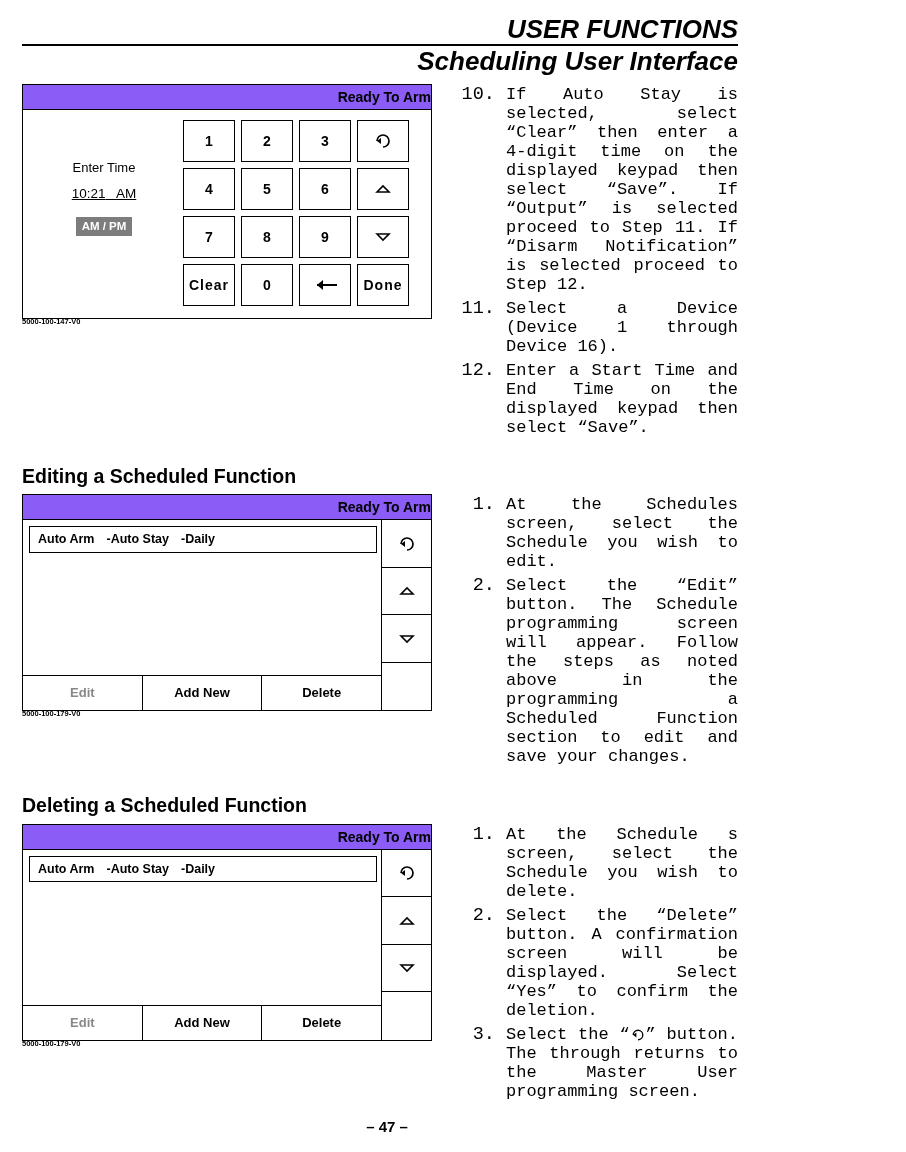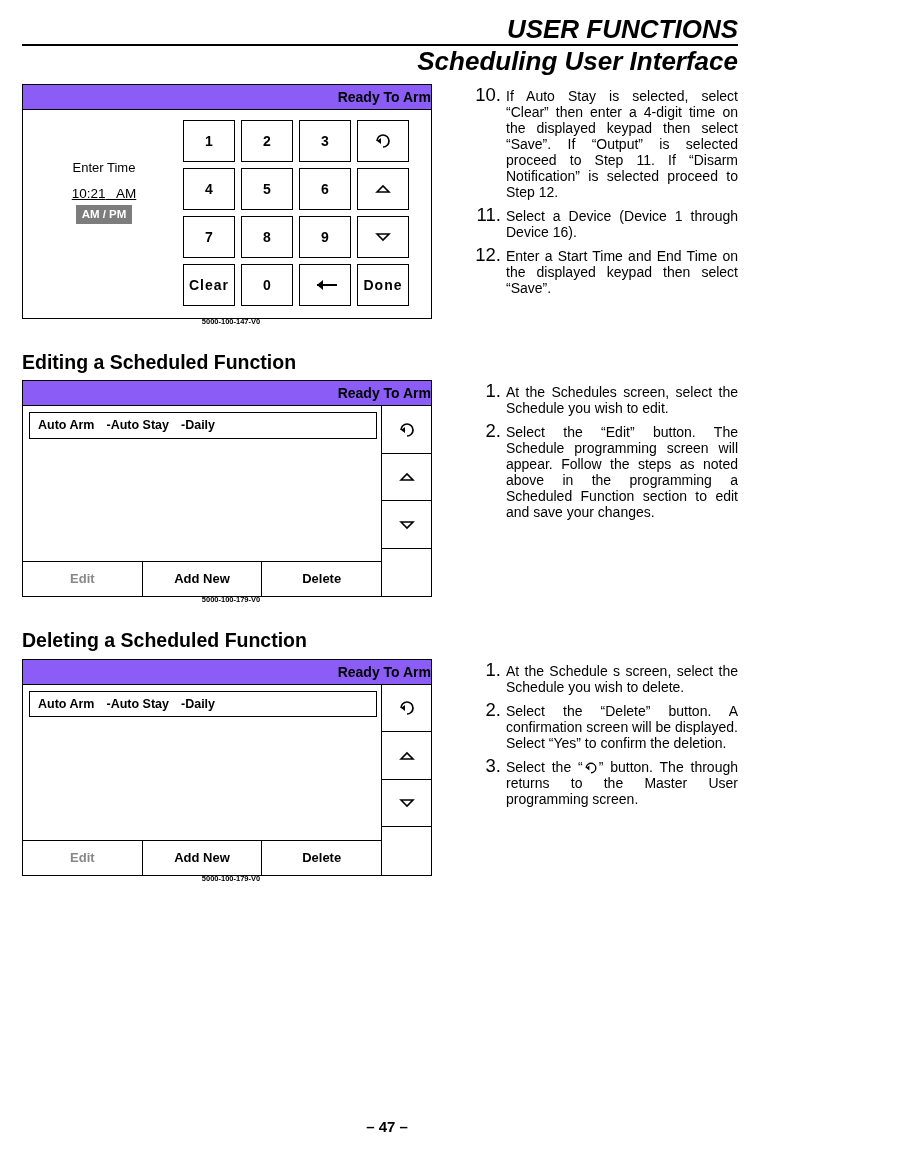--- a/index.html
+++ b/index.html
@@ -3,36 +3,36 @@
 <meta charset="utf-8">
 <style>
   html,body{margin:0;padding:0;background:#fff;color:#000;font-family:Arial,Helvetica,sans-serif;}
   .page{width:774px;height:1152px;box-sizing:border-box;padding:16px 36px 0 22px;position:relative;}
   .hdr{text-align:right;line-height:1.1;}
   .hdr .user{font:700 italic 26px/1 Arial;}
   .hdr .sched{font:700 italic 26px/1 Arial;margin-top:2px;}
   .rule{border-top:2px solid #000;margin:2px 0 2px 0;}
   .row{display:flex;align-items:flex-start;gap:30px;margin-top:10px;}
   .left{flex:0 0 420px;}
-  .right{flex:1 1 auto;font-size:14px;text-align:justify;}
+  .right{flex:1 1 auto;font-size:17px;text-align:justify;font-family:Liberation Mono, monospace;}
   .right ol{margin:0;padding-left:34px;}
   .right li{margin:0 0 4px 0;}
   .right ol>li::marker{font-size:18.5px;}
   .sectionTitle{font:700 19.5px/1.2 Arial;margin:24px 0 6px 0;}
   .kp{border:1.6px solid #000;width:410px;box-sizing:border-box;}
   .kp-title{background:#8b5cf6;border-bottom:1.6px solid #000;text-align:right;font:700 14px/24px Arial;}
   .kp-body{display:flex;padding:10px 10px 12px 10px;gap:8px;}
   .kp-side{flex:0 0 142px;text-align:center;font-size:13px;white-space:nowrap;padding-top:40px;}
   .kp-side .enter{}
   .kp-side .time{font:400 13.5px/1 Arial;margin-top:12px;text-decoration:underline;}
-  .ampm{display:inline-block;margin-top:4px;padding:4px 6px;color:#fff;background:#7d7d7d;font:700 11.5px/1 Arial;}
+  .ampm{display:inline-block;margin-top:16px;padding:4px 6px;color:#fff;background:#7d7d7d;font:700 11.5px/1 Arial;}
   .grid{flex:1 1 auto;display:grid;grid-template-columns:repeat(4,52px);grid-auto-rows:42px;gap:6px;justify-content:start;}
   .key{border:1.5px solid #000;display:flex;align-items:center;justify-content:center;font:600 14px/1 Arial;}
   .key.wide{font-size:14px;letter-spacing:1px;}
-  .kp-footnote{text-align:center;font:700 7.5px/10px Arial;padding-right:2px;margin-top:-2px;}
+  .kp-footnote{text-align:left;font:700 7.5px/10px Arial;padding-right:2px;margin-top:-2px;}
   
   .list-kp{border:1.6px solid #000;width:410px;box-sizing:border-box;}
   .list-body{display:flex;}
   .list-main{flex:1 1 auto;padding:6px 0 0 4px;display:flex;flex-direction:column;justify-content:space-between;min-height:184px;}
   .list-side{flex:0 0 50px;display:grid;grid-template-rows:repeat(4,1fr);}
   .list-side>div{border-left:1.6px solid #000;border-bottom:1.6px solid #000;display:flex;align-items:center;justify-content:center;}
   .list-side>div:last-child{border-bottom:none;}
   .list-row{border:1.3px solid #000;margin:0 4px 0 2px;padding:6px 8px;font:700 12.5px/1 Arial;display:flex;gap:12px;}
   .btn-row{display:flex;border-top:1.6px solid #000;margin:12px -0px 0 -4px;}
   .btn-row>div{flex:1 1 0;border-right:1.6px solid #000;text-align:center;font:700 13px/34px Arial;}

